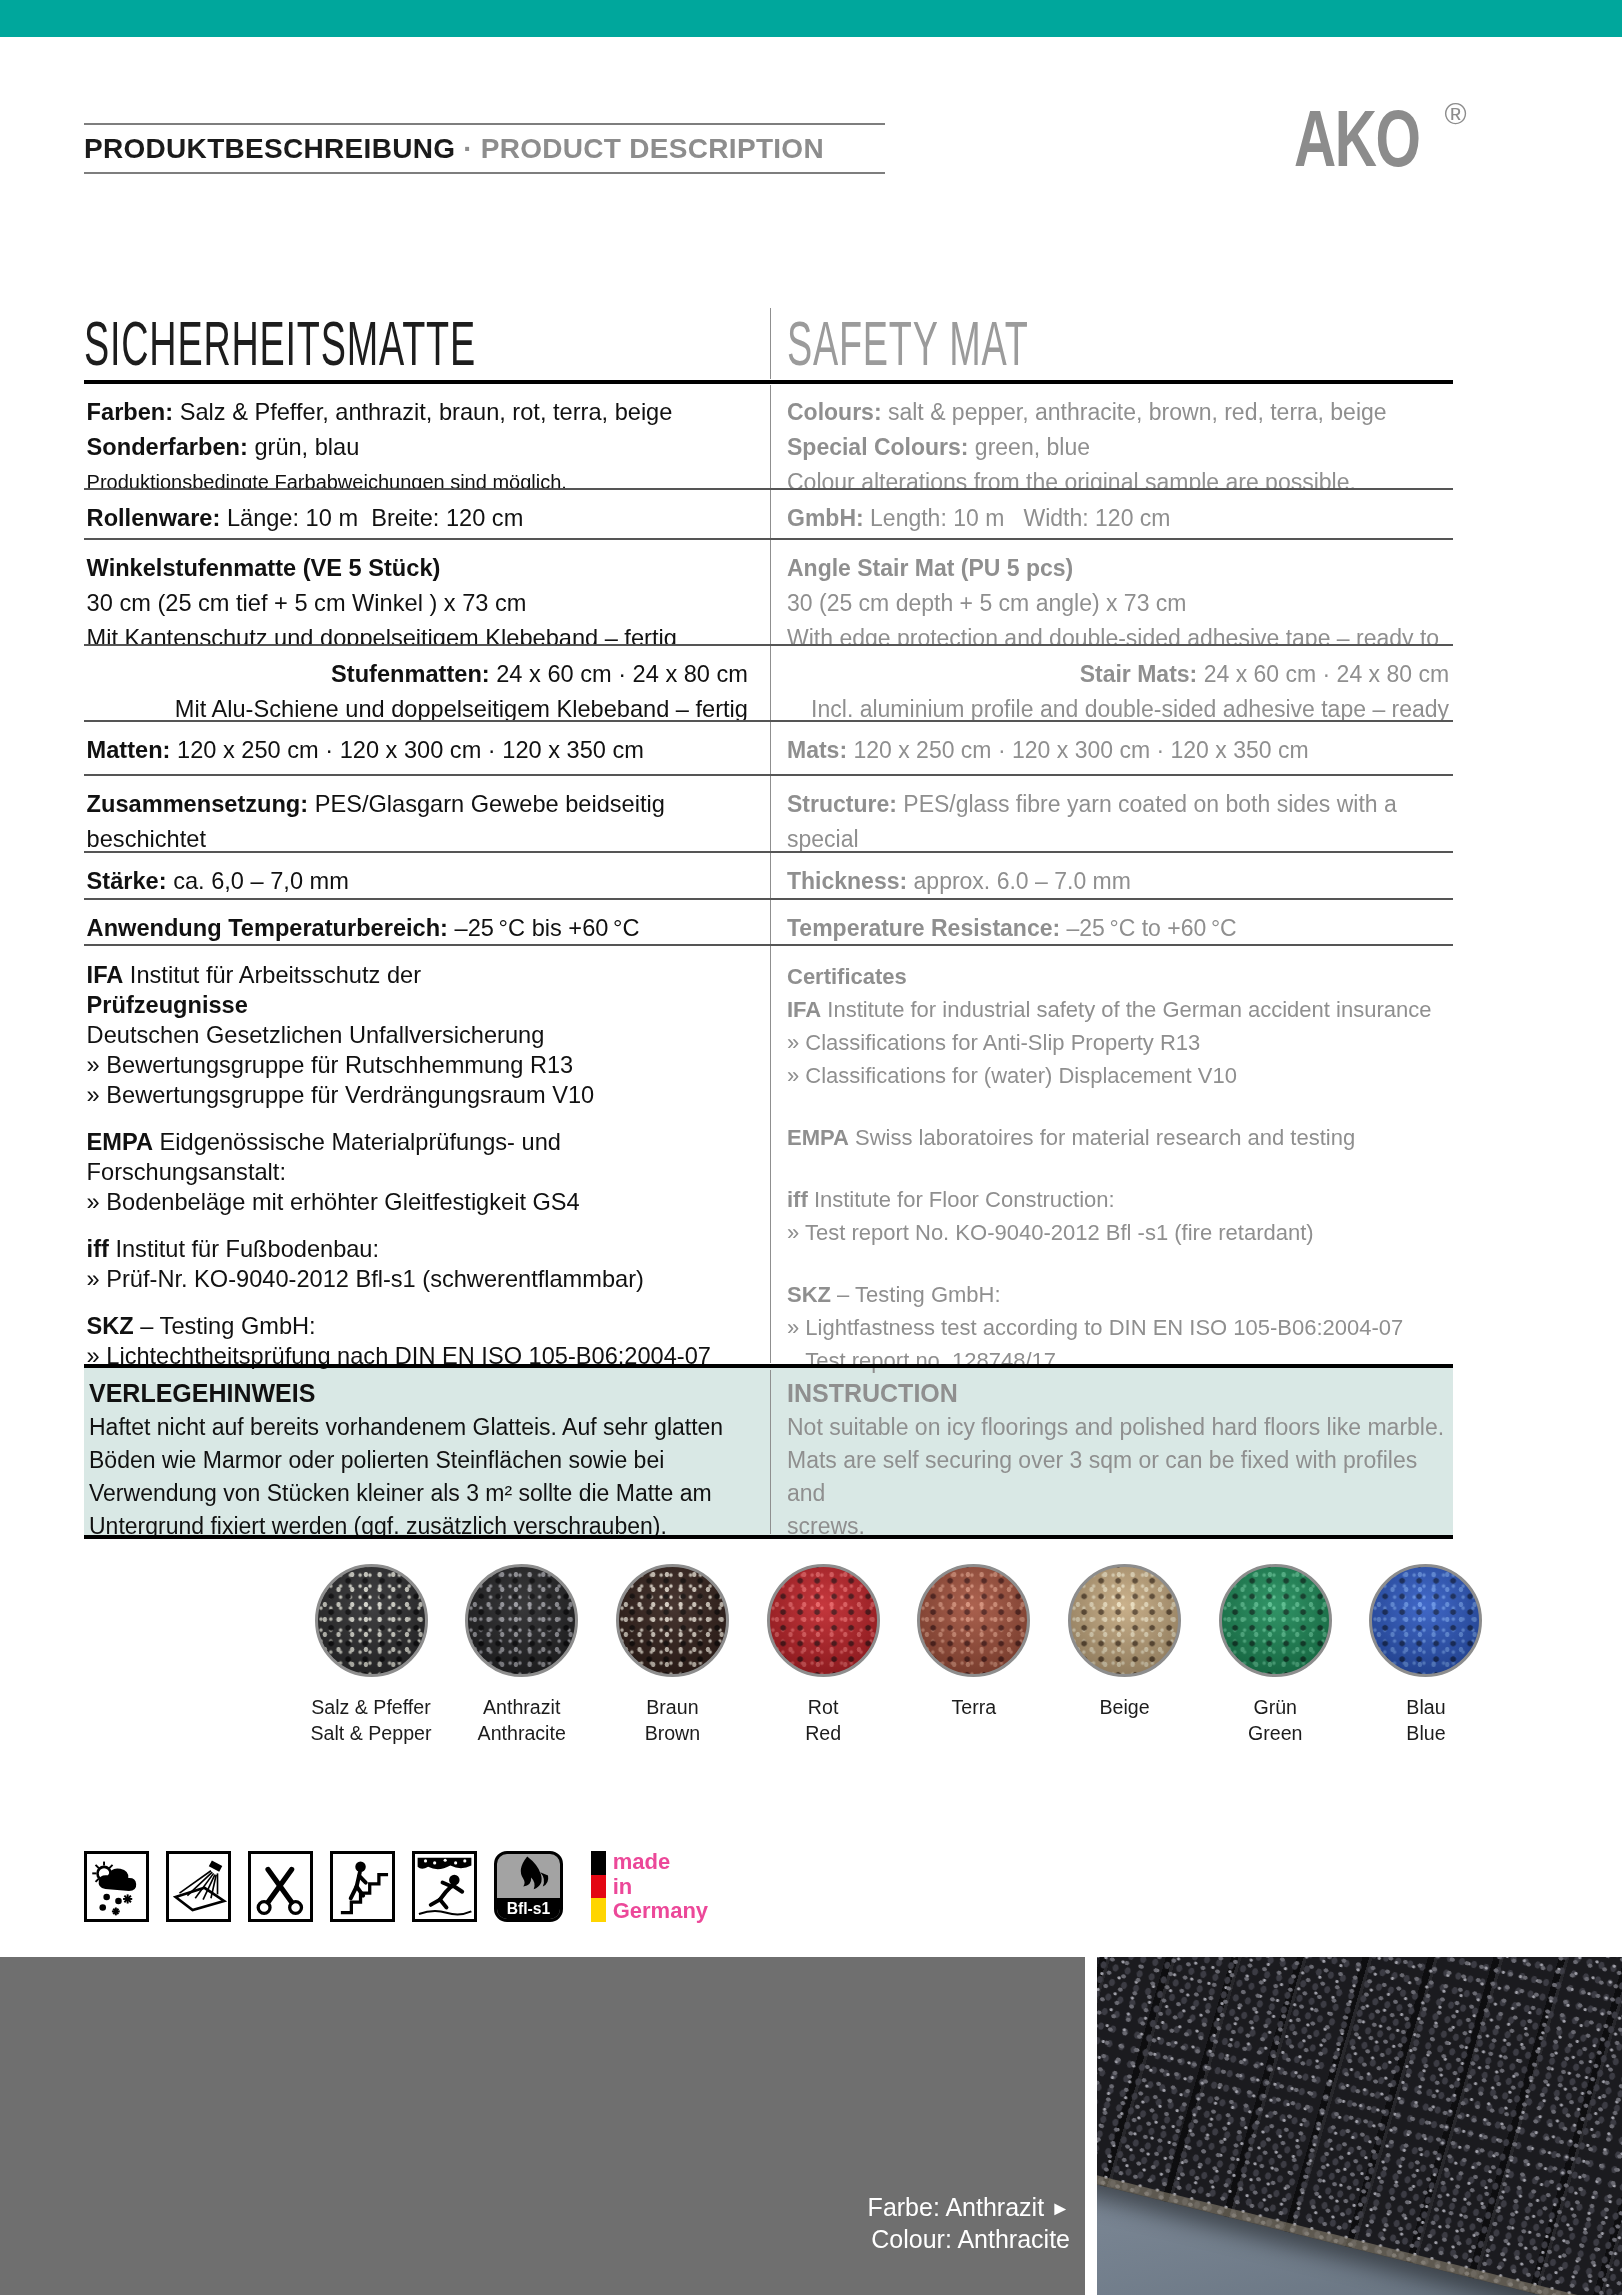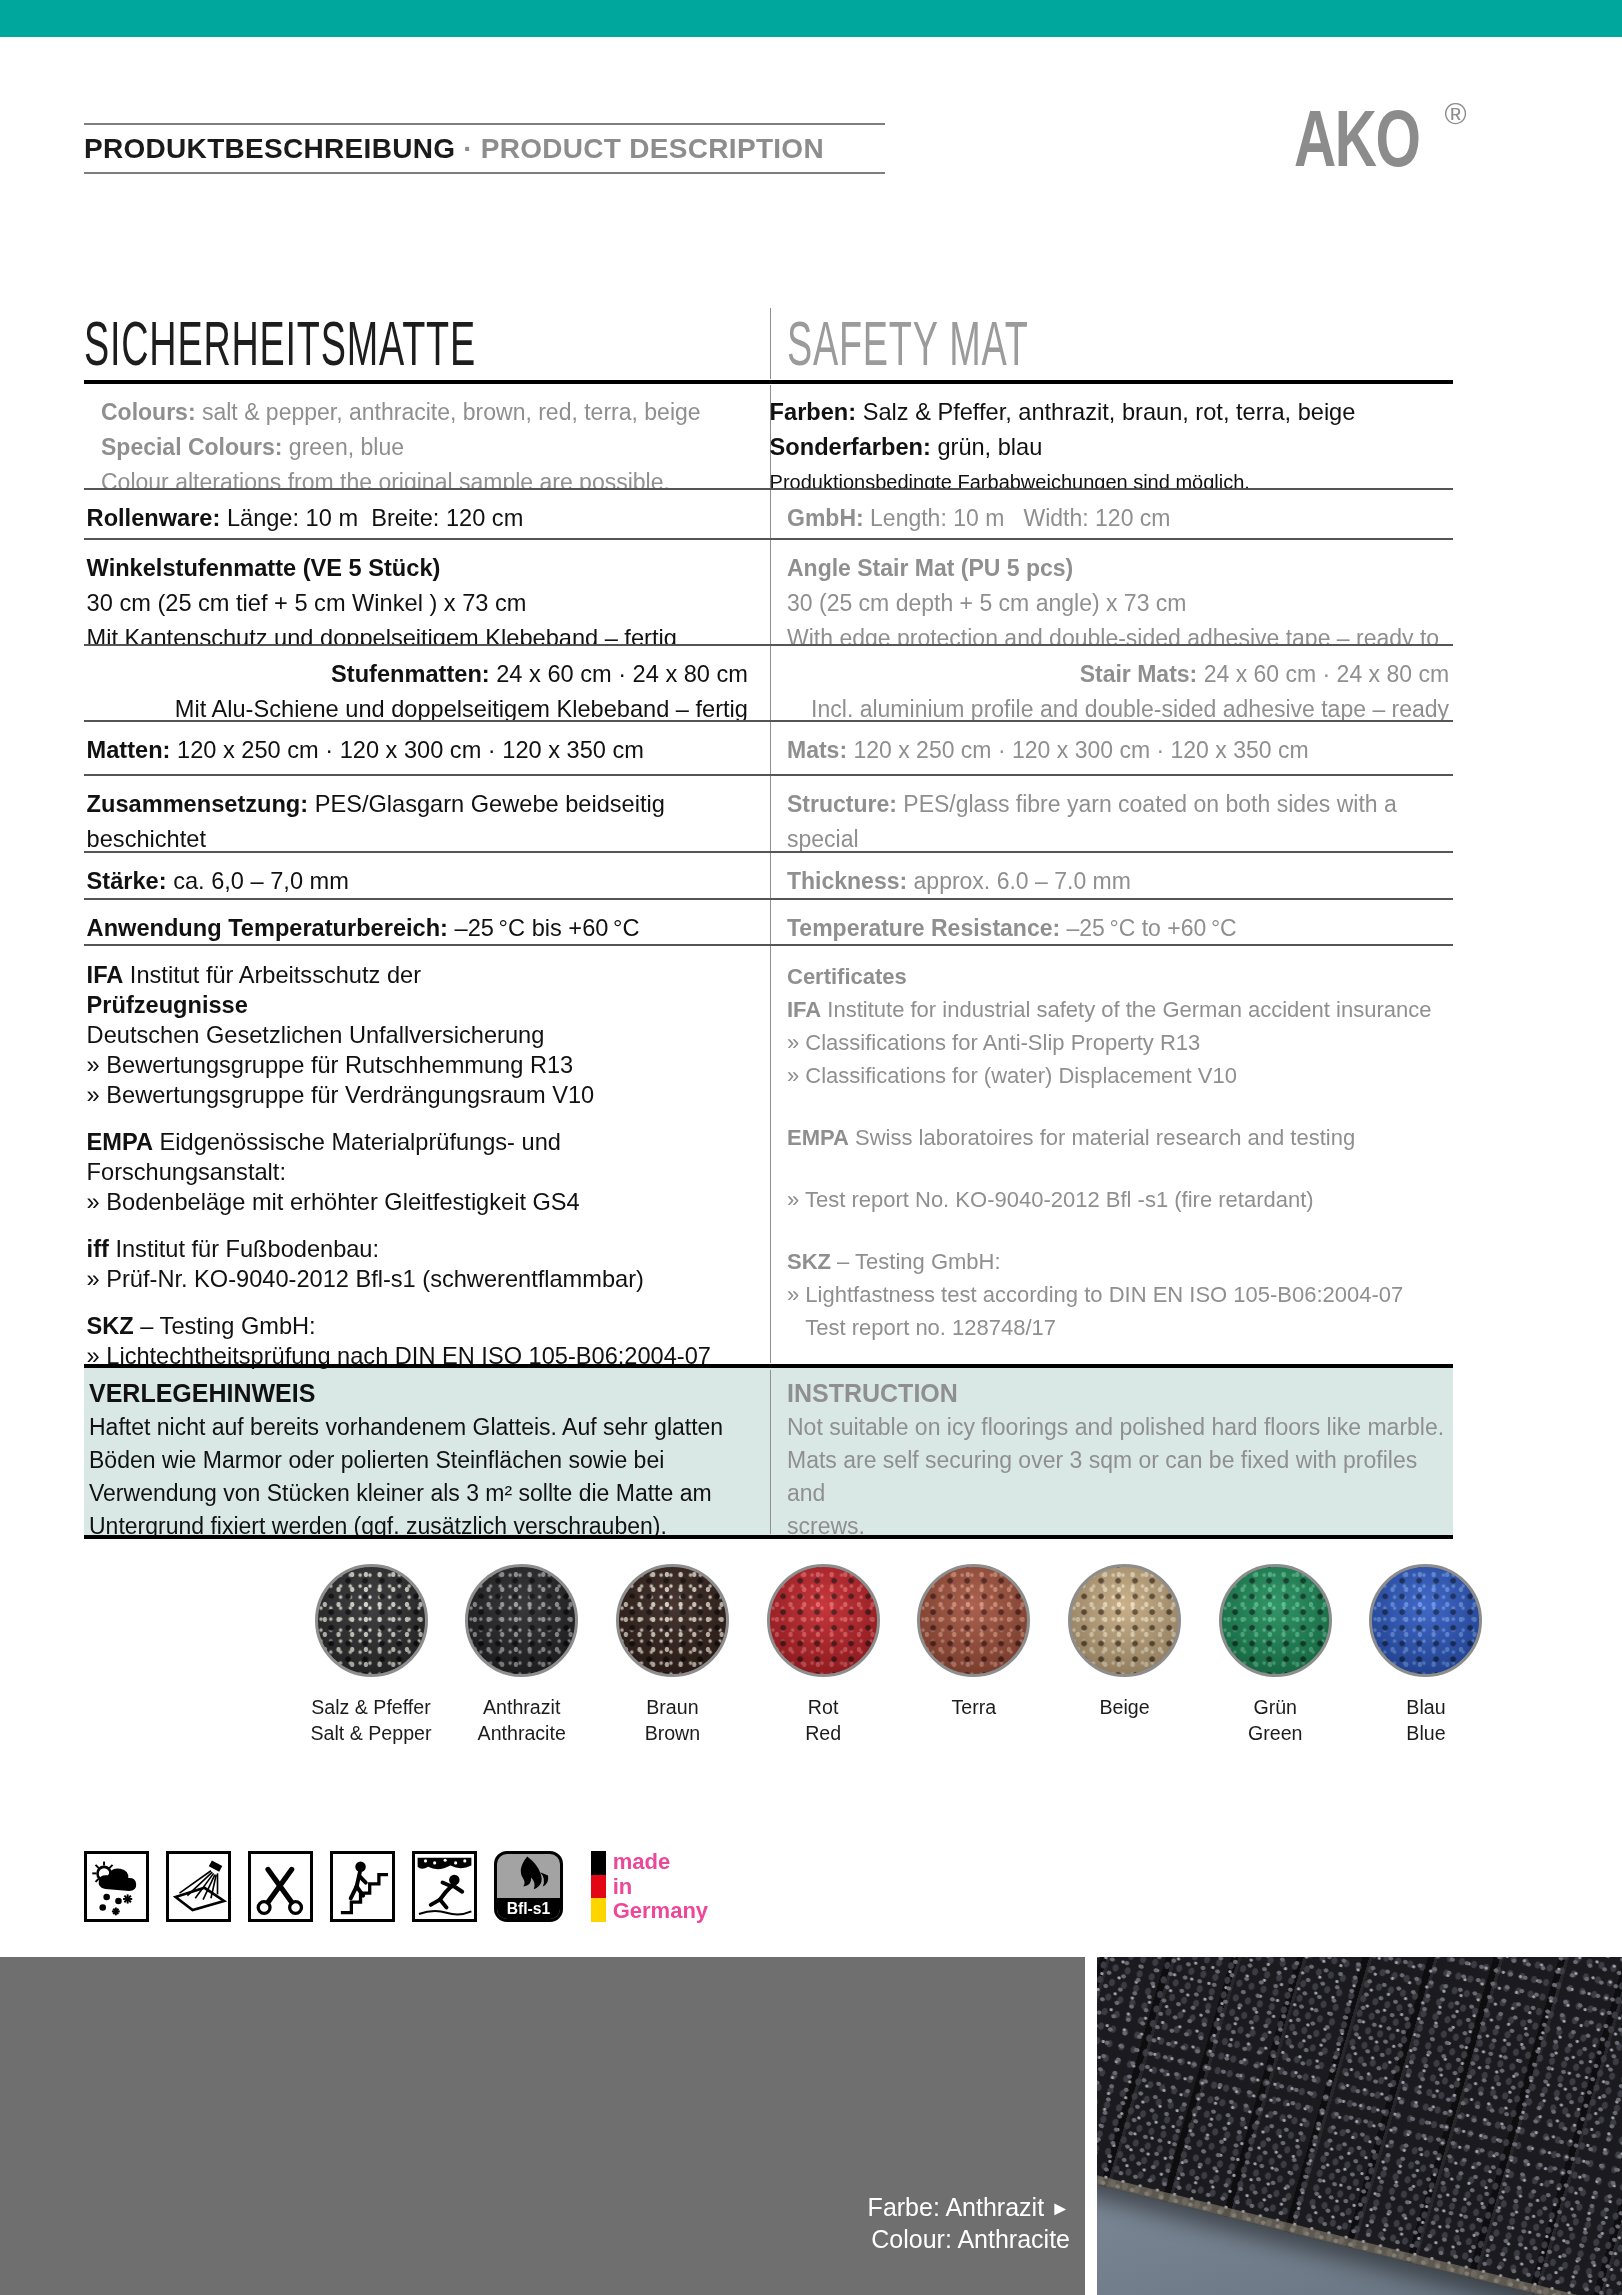--- a/index.html
+++ b/index.html
@@ -107,29 +107,29 @@
   <div class="big-title de">SICHERHEITSMATTE</div>
   <div class="big-title en">SAFETY MAT</div>
 
   <div class="instr-bg" style="background: rgb(217, 232, 229);"></div>
   <div class="vseg" style="top: 308px; height: 71px; background: rgb(143, 143, 143);"></div>
   <div class="vseg" style="top: 385px; height: 978px; background: rgb(143, 143, 143);"></div>
   <div class="vseg" style="top: 1370px; height: 164px; background: rgb(143, 143, 143);"></div>
 
   <div class="rows" id="rows">
       <div class="row" style="height: 106px;">
+        <div class="col de">
+          <div class="line"><b>Farben:</b> Salz &amp; Pfeffer, anthrazit, braun, rot, terra, beige</div>
+          <div class="line"><b>Sonderfarben:</b> grün, blau</div>
+          <div class="line small">Produktionsbedingte Farbabweichungen sind möglich.</div>
+        </div>
         <div class="col en">
           <div class="line"><b>Colours:</b> salt &amp; pepper, anthracite, brown, red, terra, beige</div>
           <div class="line"><b>Special Colours:</b> green, blue</div>
           <div class="line small">Colour alterations from the original sample are possible.</div>
-        </div>
-        <div class="col de">
-          <div class="line"><b>Farben:</b> Salz &amp; Pfeffer, anthrazit, braun, rot, terra, beige</div>
-          <div class="line"><b>Sonderfarben:</b> grün, blau</div>
-          <div class="line small">Produktionsbedingte Farbabweichungen sind möglich.</div>
         </div>
       </div>
       <div class="row" style="height: 50px;">
         <div class="col de">
           <div class="line"><b>Rollenware:</b> Länge: 10 m&nbsp;&nbsp;Breite: 120 cm</div>
         </div>
         <div class="col en">
           <div class="line"><b>GmbH:</b> Length: 10 m&nbsp;&nbsp;&nbsp;Width: 120 cm</div>
         </div>
       </div>
@@ -208,20 +208,21 @@
           <div class="line">&nbsp;&nbsp;&nbsp;Prüfbericht Nr.: 128748/17</div>
         </div>
         <div class="col en">
           <div class="line"><b>Certificates</b></div>
           <div class="line"><b>IFA</b> Institute for industrial safety of the German accident insurance</div>
           <div class="line">» Classifications for Anti-Slip Property R13</div>
           <div class="line">» Classifications for (water) Displacement V10</div>
           <div class="gap"></div>
           <div class="line"><b>EMPA</b> Swiss laboratoires for material research and testing</div>
           <div class="gap"></div>
+          <div class="line"><b>iff</b> Institute for Floor Construction:</div>
           <div class="line">» Test report No. KO-9040-2012 Bfl -s1 (fire retardant)</div>
           <div class="gap"></div>
           <div class="line"><b>SKZ</b> – Testing GmbH:</div>
           <div class="line">» Lightfastness test according to DIN EN ISO 105-B06:2004-07</div>
           <div class="line">&nbsp;&nbsp;&nbsp;Test report no. 128748/17</div>
         </div>
       </div>
     </div>
 
   <div class="instr">

